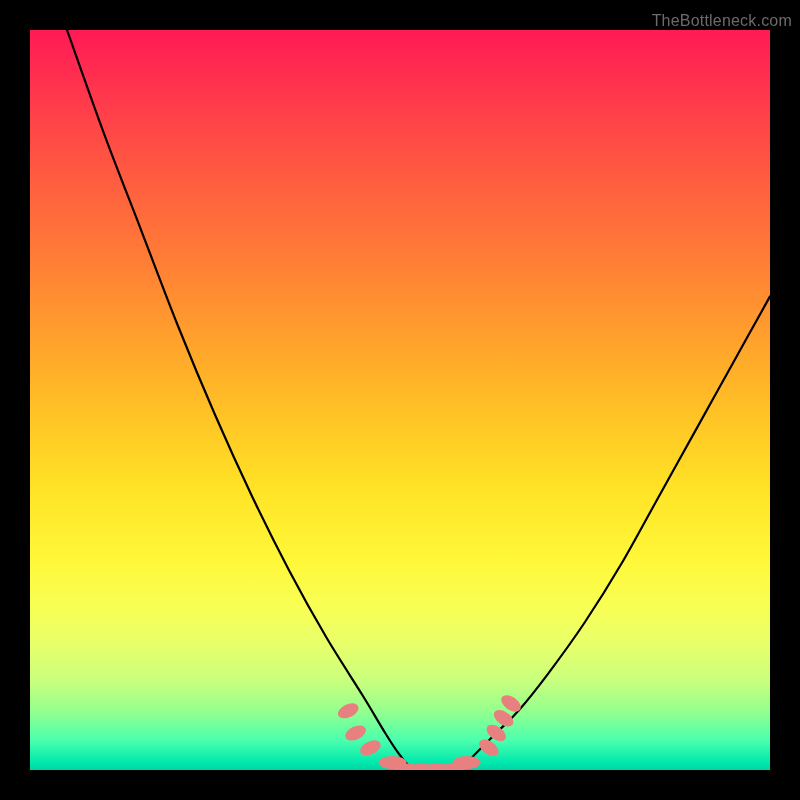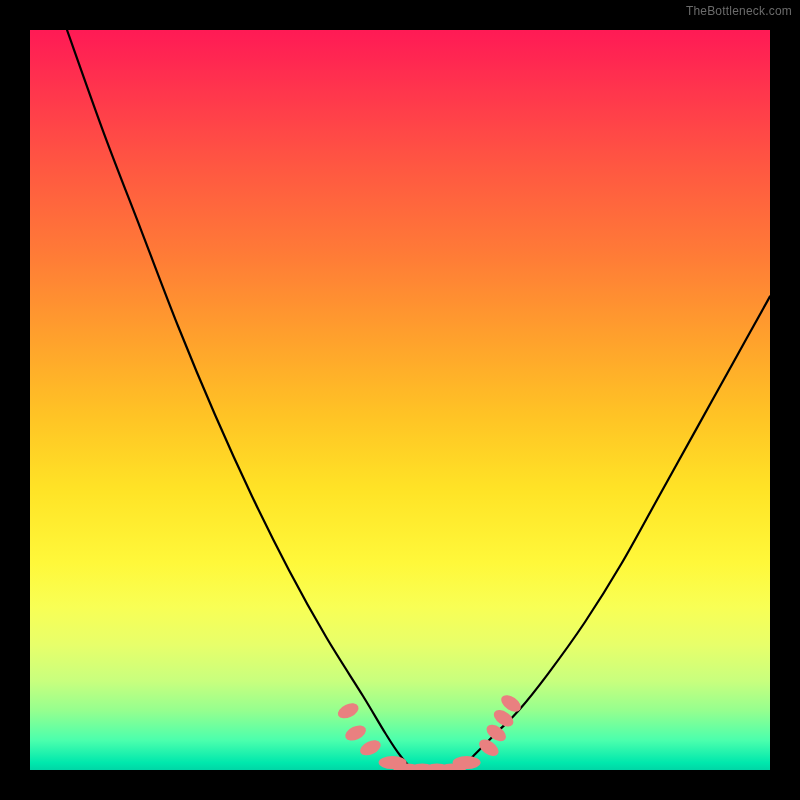--- a/index.html
+++ b/index.html
@@ -54,24 +54,24 @@
   }
   .svg-layer {
     position: absolute;
     left: 0;
     top: 0;
     width: 740px;
     height: 740px;
   }
   .watermark {
     position: absolute;
-    top: 4px;
+    top: 12px;
     right: 8px;
     color: #6b6b6b;
-    font-size: 12px;
+    font-size: 16px;
     font-weight: 500;
     letter-spacing: 0.2px;
     user-select: none;
   }
 </style>
 </head>
 <body>
 
 <div class="frame">
 

